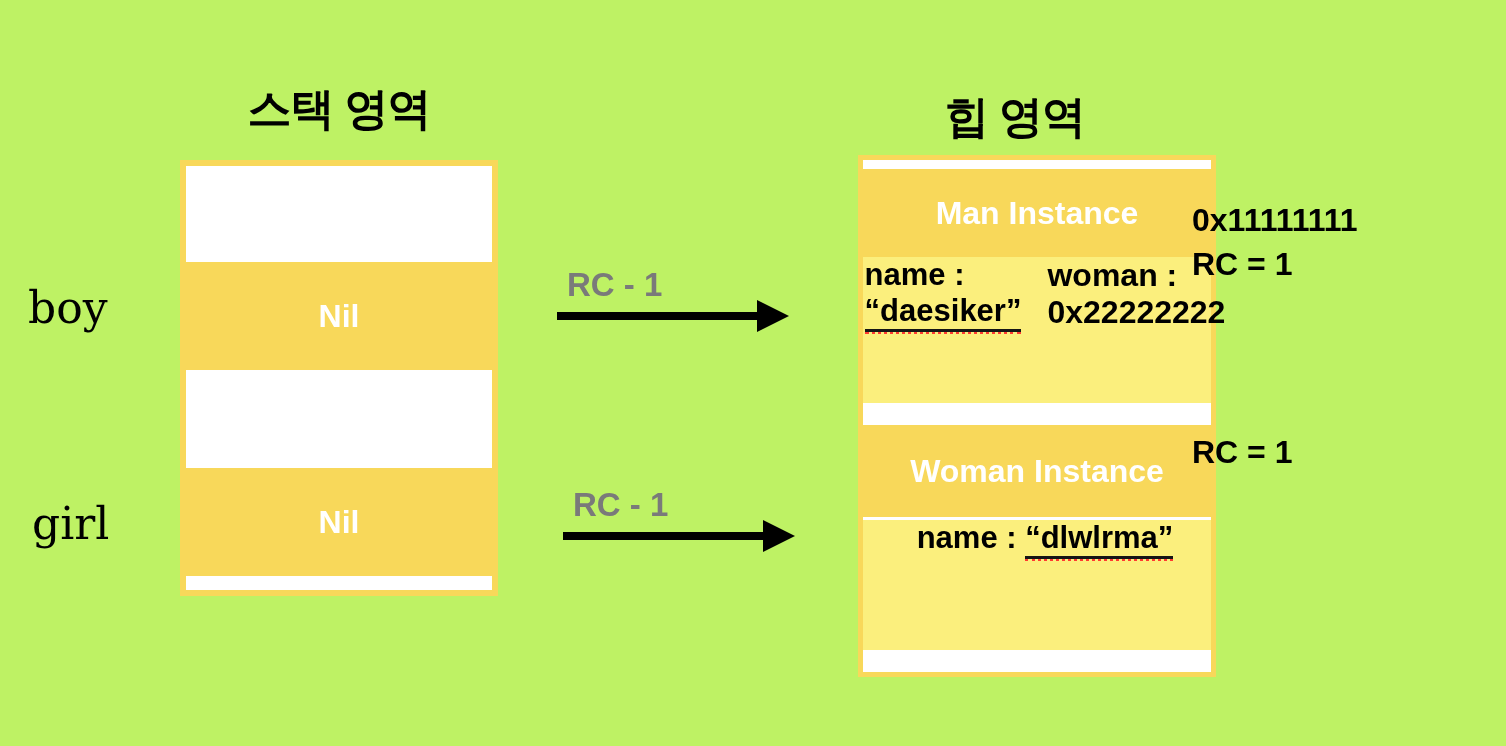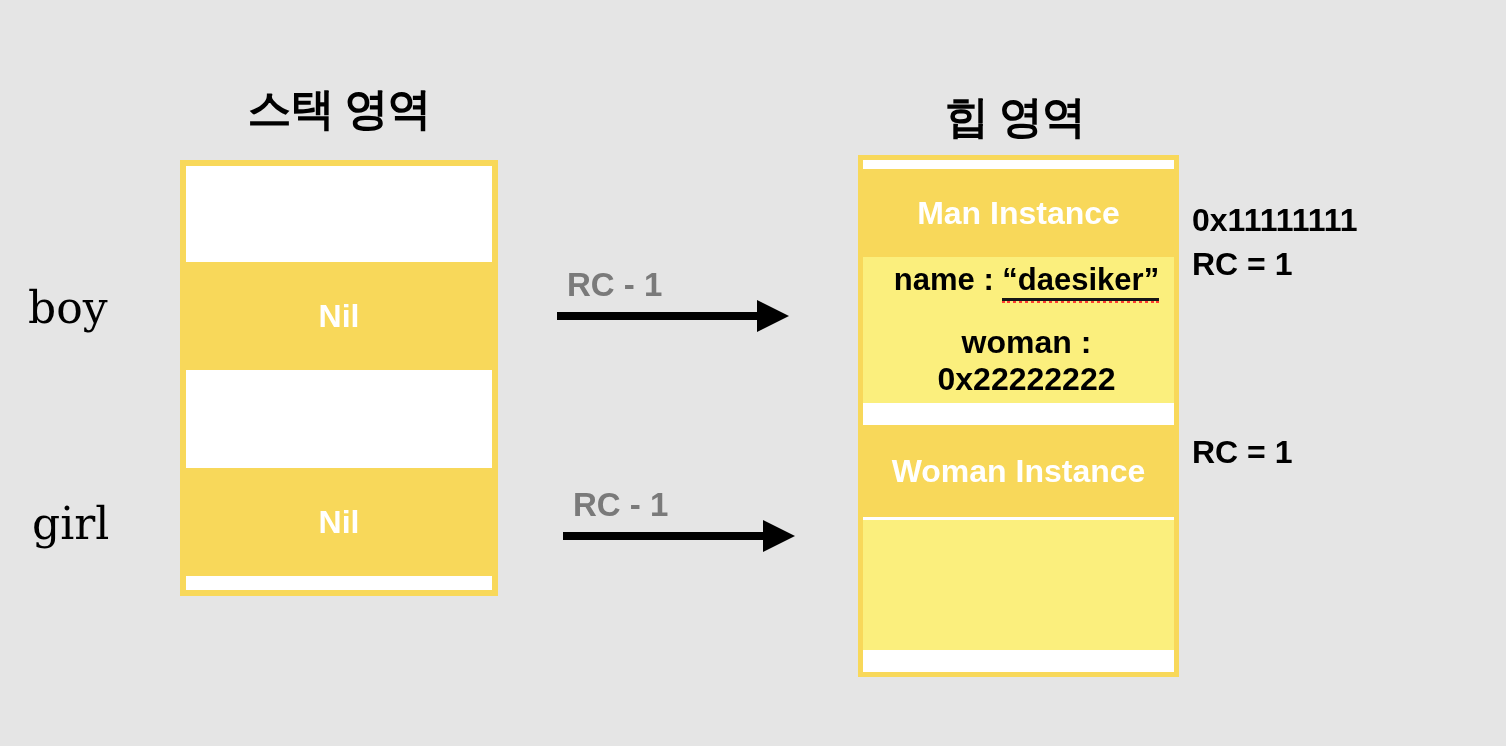--- a/index.html
+++ b/index.html
@@ -4,21 +4,21 @@
 <style>
   :root{
     --yellow:#F8D85A;
     --light-yellow:#FBEF7D;
     --arrow-black:#000000;
     --rc-label-gray:#7A7A7A;
     --spellcheck-red:#FF3B30;
   }
   html,body{margin:0;padding:0;background:#ffffff;}
   .canvas{
-    position:relative;width:1506px;height:746px;background:#e5e5e5;
+    position:relative;width:1506px;height:746px;background:#bef264;
     font-family:"Liberation Sans",sans-serif;overflow:hidden;
   }
 
   
   .area-title{
     position:absolute;top:80px;font-size:44px;font-weight:900;color:#000;
     text-align:center;letter-spacing:-1px;
   }
   .stack-title{left:180px;width:318px;}
   .heap-title{left:858px;width:314px;margin-top:8px;}
@@ -58,37 +58,37 @@
   #arrow-1{left:557px;top:300px;}
   #arrow-2{left:563px;top:520px;}
   .arrow .shaft{width:200px;height:8px;background:var(--arrow-black);}
   .arrow .head{
     width:0;height:0;border-top:16px solid transparent;border-bottom:16px solid transparent;
     border-left:32px solid var(--arrow-black);
   }
 
   
   .heap-box{
-    position:absolute;left:858px;top:155px;width:321px;height:522px;
+    position:absolute;left:858px;top:155px;width:358px;height:522px;
     box-sizing:border-box;border:5px solid var(--yellow);background:#fff;
-    display:flex;flex-direction:column;text-align:center;
+    display:flex;flex-direction:column;
   }
   .strip{width:100%;background:#ffffff;}
   .strip.t{height:9px;}
   .strip.m{height:22px;}
   .strip.grow{flex:1;}
   .instance-header{
     background:var(--yellow);color:#ffffff;font-weight:bold;font-size:32px;
     display:flex;align-items:center;justify-content:center;
   }
   .instance-header.man{height:88px;}
   .instance-header.woman{height:92px;border-bottom:3px solid #ffffff;}
   .instance-body{
     background:var(--light-yellow);color:#000;font-weight:bold;
-    display:flex;flex-direction:column;justify-content:center;gap:26px;
+    display:flex;justify-content:center;gap:26px;
     padding-left:16px;
   }
   .instance-body.man{height:146px;}
   .instance-body.woman{height:130px;}
   .field.line1{font-size:31px;}
   .field.line2{font-size:32px;}
   .spell{border-bottom:3px dotted var(--spellcheck-red);padding-bottom:3px;}
   .und{border-bottom:3px solid #151515;padding-bottom:1px;}
 
   
@@ -132,20 +132,21 @@
   <div class="heap-box">
     <div class="strip t"></div>
     <div class="instance-header man">Man Instance</div>
     <div class="instance-body man">
       <div class="field line1"><span>name : </span><span class="spell"><span class="und">“daesiker”</span></span></div>
       <div class="field line2">woman : 0x22222222</div>
     </div>
     <div class="strip m"></div>
     <div class="instance-header woman">Woman Instance</div>
     <div class="instance-body woman">
+      <div class="field line1"><span>name : </span><span class="spell"><span class="und">“dlwlrma”</span></span></div>
     </div>
     <div class="strip grow"></div>
   </div>
 
   <div class="addr-block" id="addr-man">
     <div>0x11111111</div>
     <div>RC = 1</div>
   </div>
 
   <div class="addr-block" id="addr-woman">

